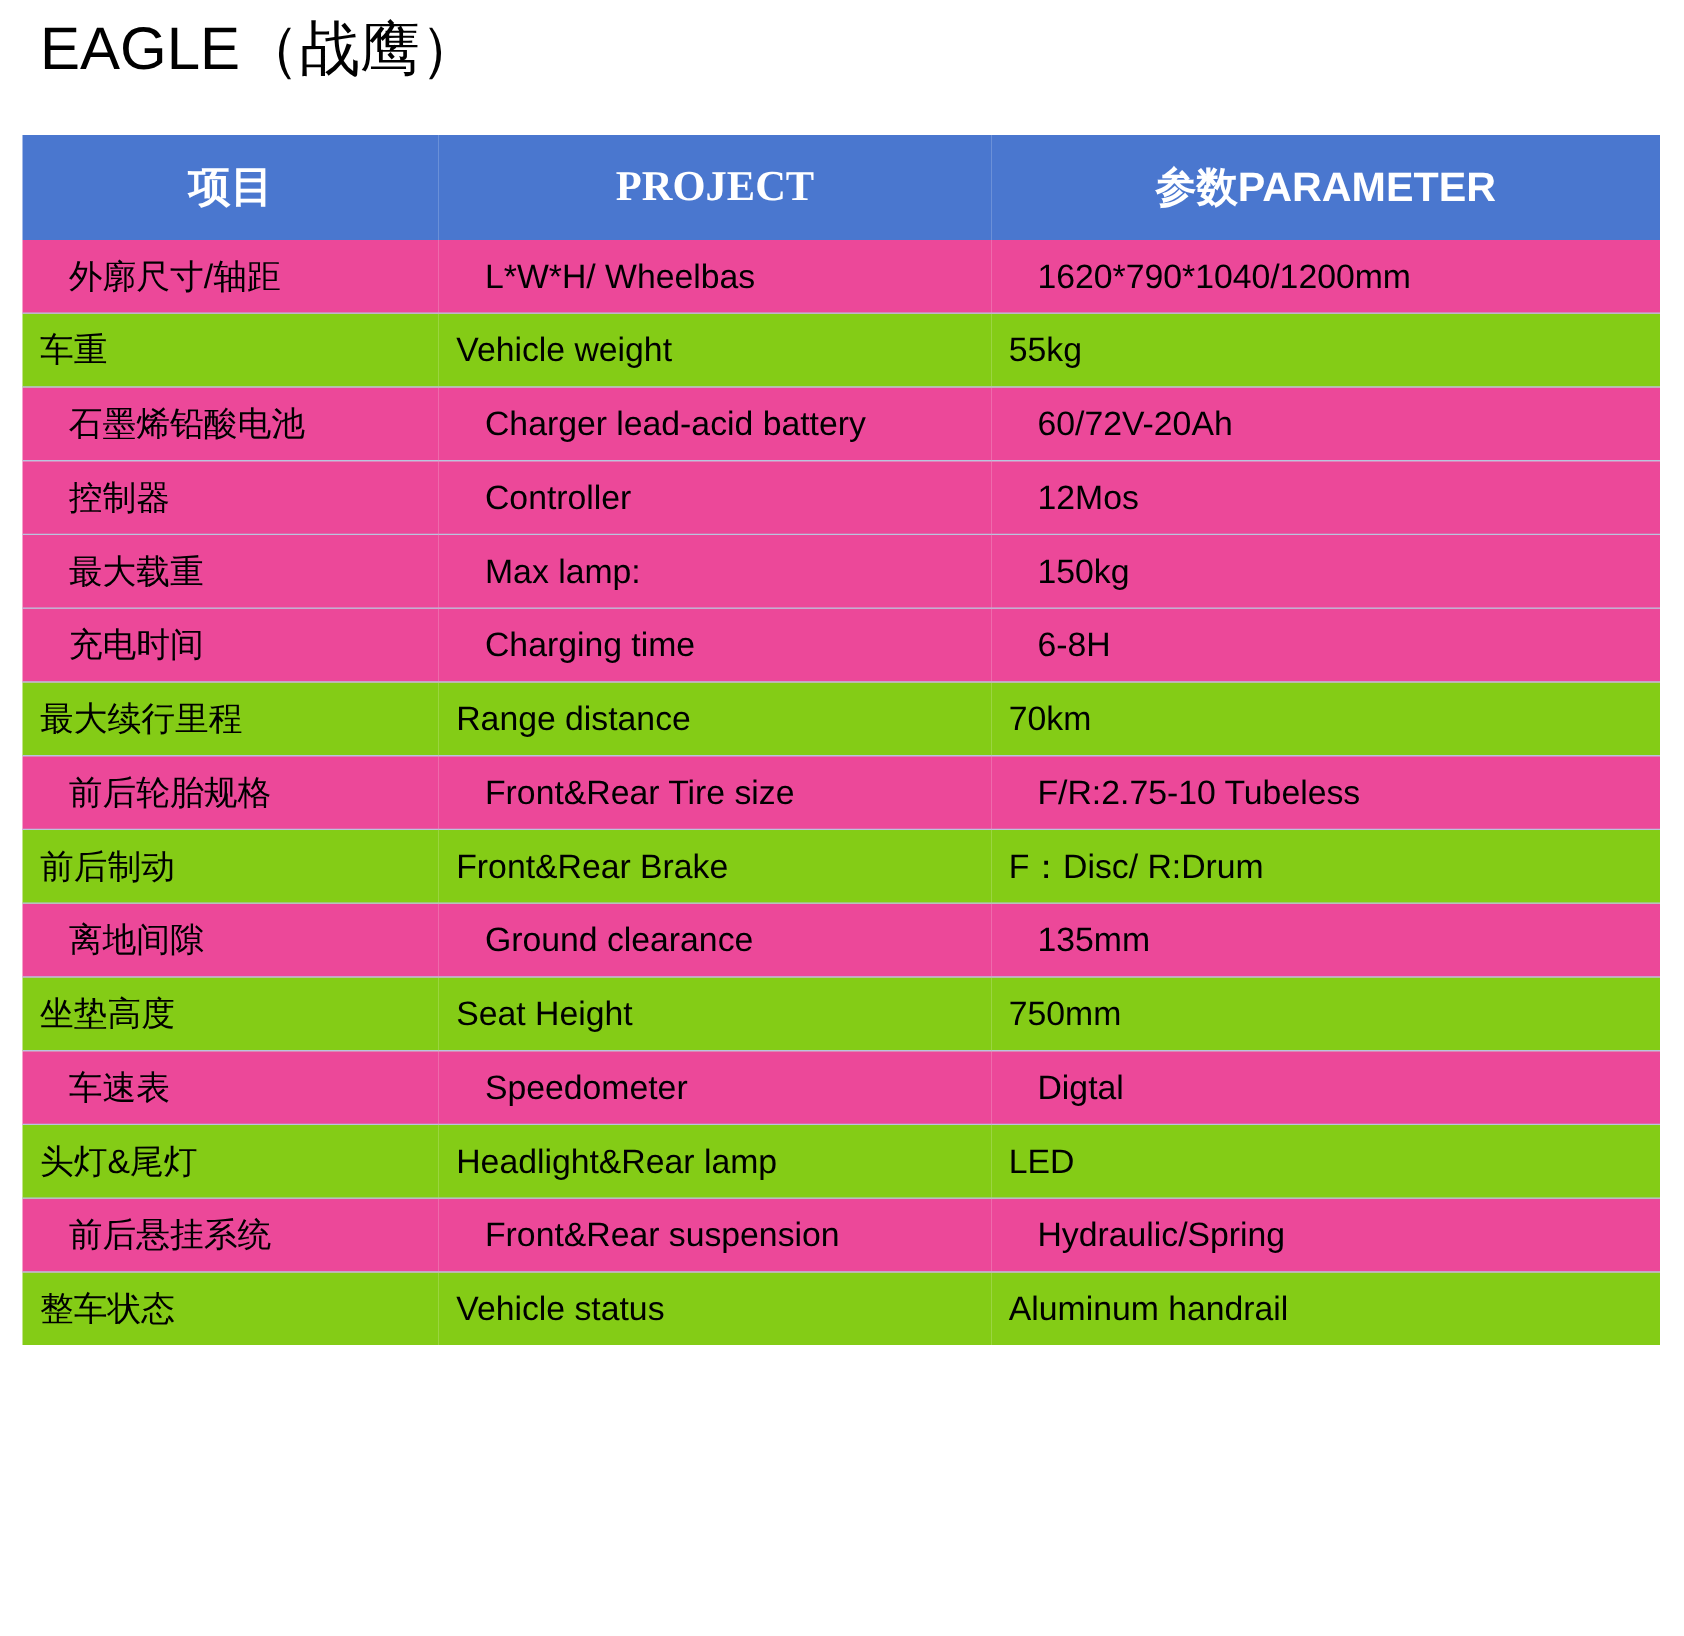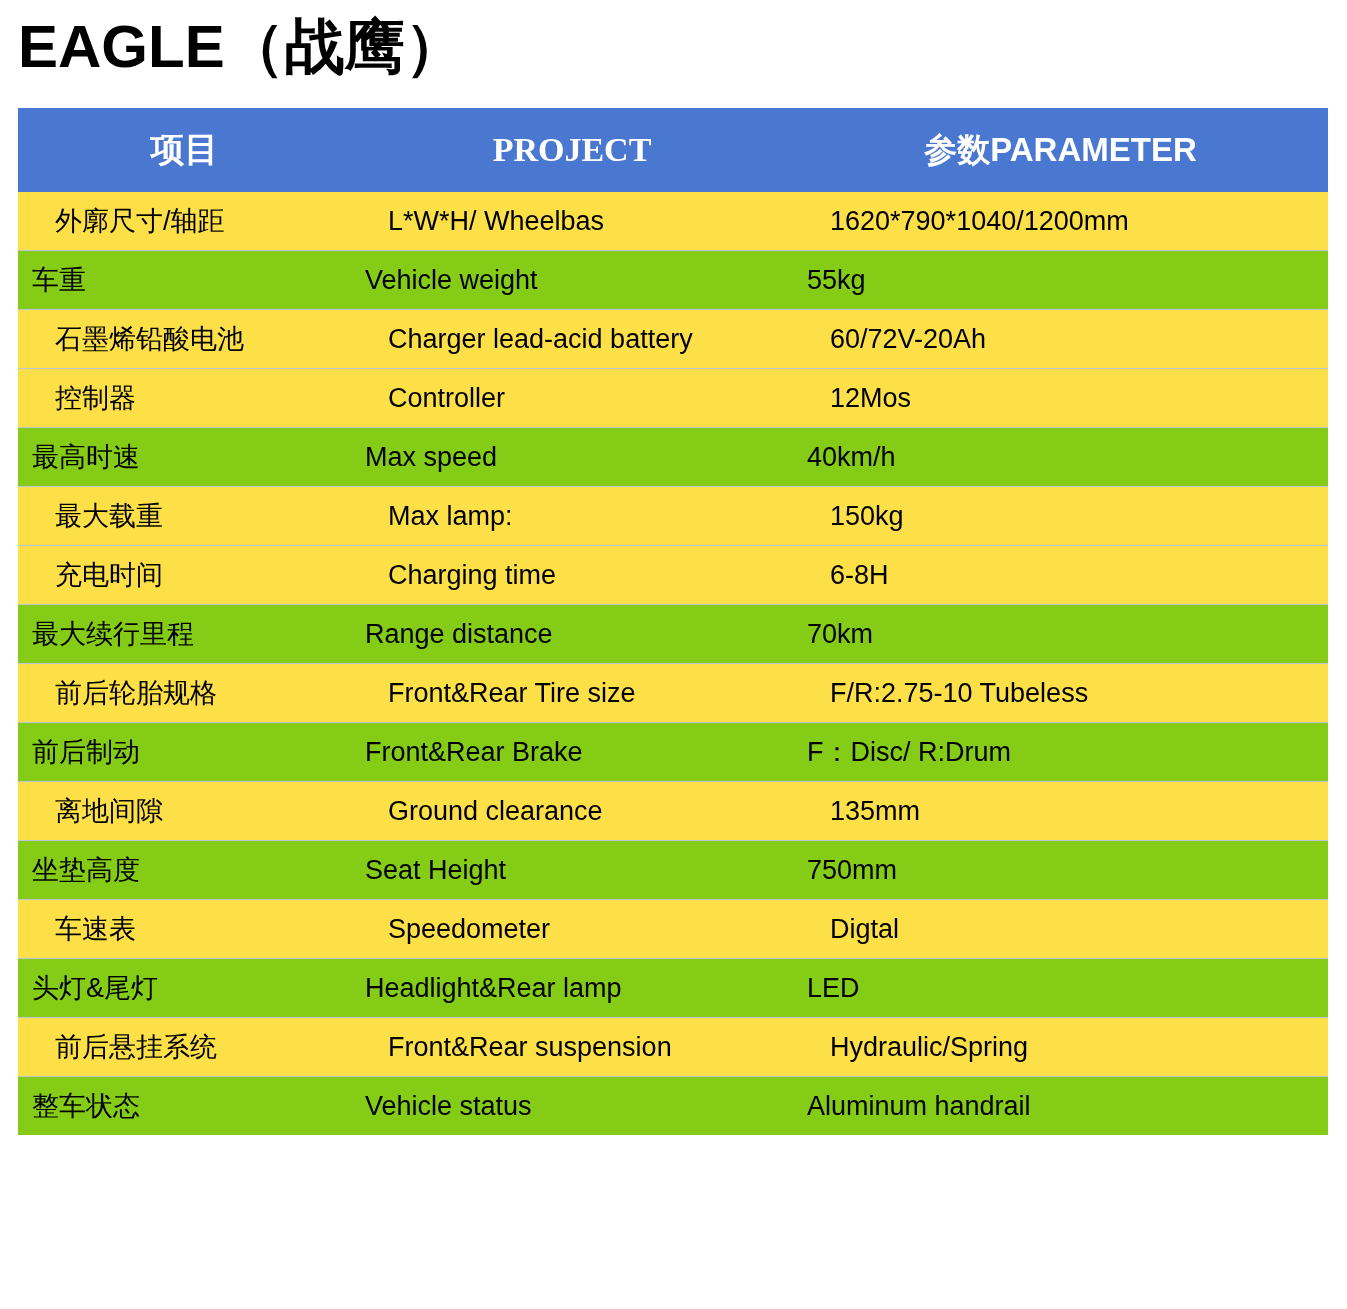--- a/index.html
+++ b/index.html
@@ -16,25 +16,25 @@
   }
   .page {
     position: relative;
     width: 1347px;
     height: 1309px;
     box-sizing: border-box;
     padding: 0;
   }
   .doc-title {
     position: absolute;
-    left: 18px;
+    left: 32px;
     top: 14px;
-    font-size: 60px;
+    font-size: 48px;
     line-height: 1.1;
-    font-weight: 700;
+    font-weight: 400;
     letter-spacing: 0px;
     color: #000000;
     white-space: nowrap;
   }
   .spec-table {
     position: absolute;
     left: 18px;
     top: 108px;
     width: 1310px;
     border-collapse: collapse;
@@ -71,21 +71,21 @@
   }
   .spec-table tbody td {
     height: 58px;
     padding: 0 14px;
     vertical-align: middle;
     font-size: 27px;
     border-bottom: 1px solid #b9c4dd;
     color: #000000;
   }
   .spec-table tbody tr.odd td {
-    background: #fde047;
+    background: #ec4899;
     padding-left: 37px;
   }
   .spec-table tbody tr.even td {
     background: #84cc16;
   }
   .spec-table tbody td.col-cn {
     font-size: 27px;
   }
   .spec-table tbody td.col-en {
     font-size: 27px;
@@ -131,25 +131,20 @@
       <tr class="odd">
         <td class="col-cn">石墨烯铅酸电池</td>
         <td class="col-en">Charger lead-acid battery</td>
         <td class="col-val">60/72V-20Ah</td>
       </tr>
       <tr class="odd">
         <td class="col-cn">控制器</td>
         <td class="col-en">Controller</td>
         <td class="col-val">12Mos</td>
       </tr>
-      <tr class="even">
-        <td class="col-cn">最高时速</td>
-        <td class="col-en">Max speed</td>
-        <td class="col-val">40km/h</td>
-      </tr>
       <tr class="odd">
         <td class="col-cn">最大载重</td>
         <td class="col-en">Max lamp:</td>
         <td class="col-val">150kg</td>
       </tr>
       <tr class="odd">
         <td class="col-cn">充电时间</td>
         <td class="col-en">Charging time</td>
         <td class="col-val">6-8H</td>
       </tr>

